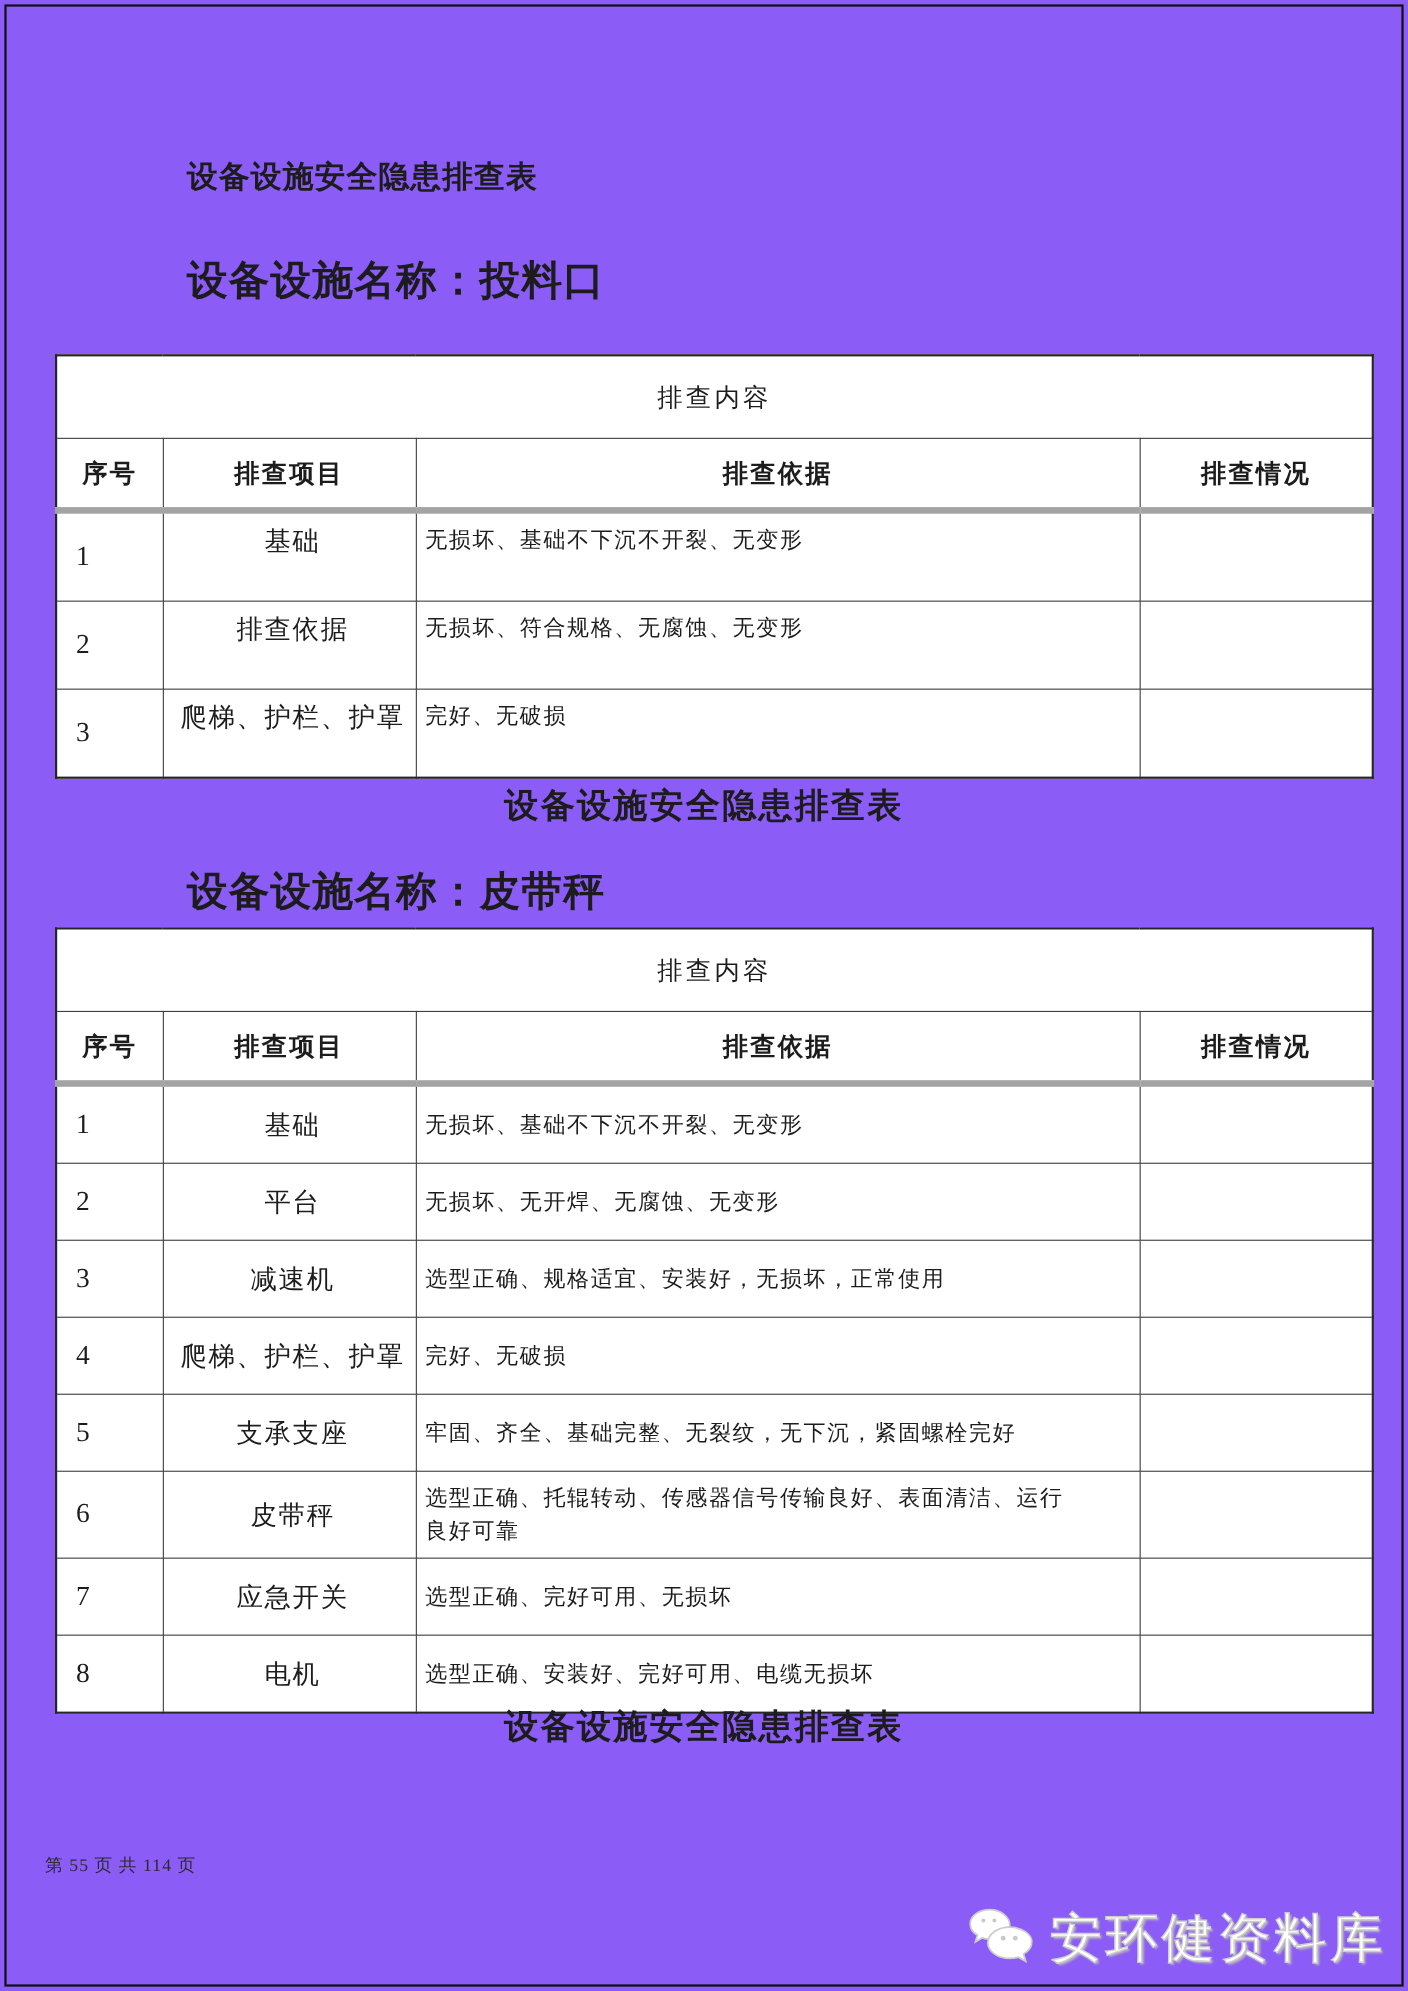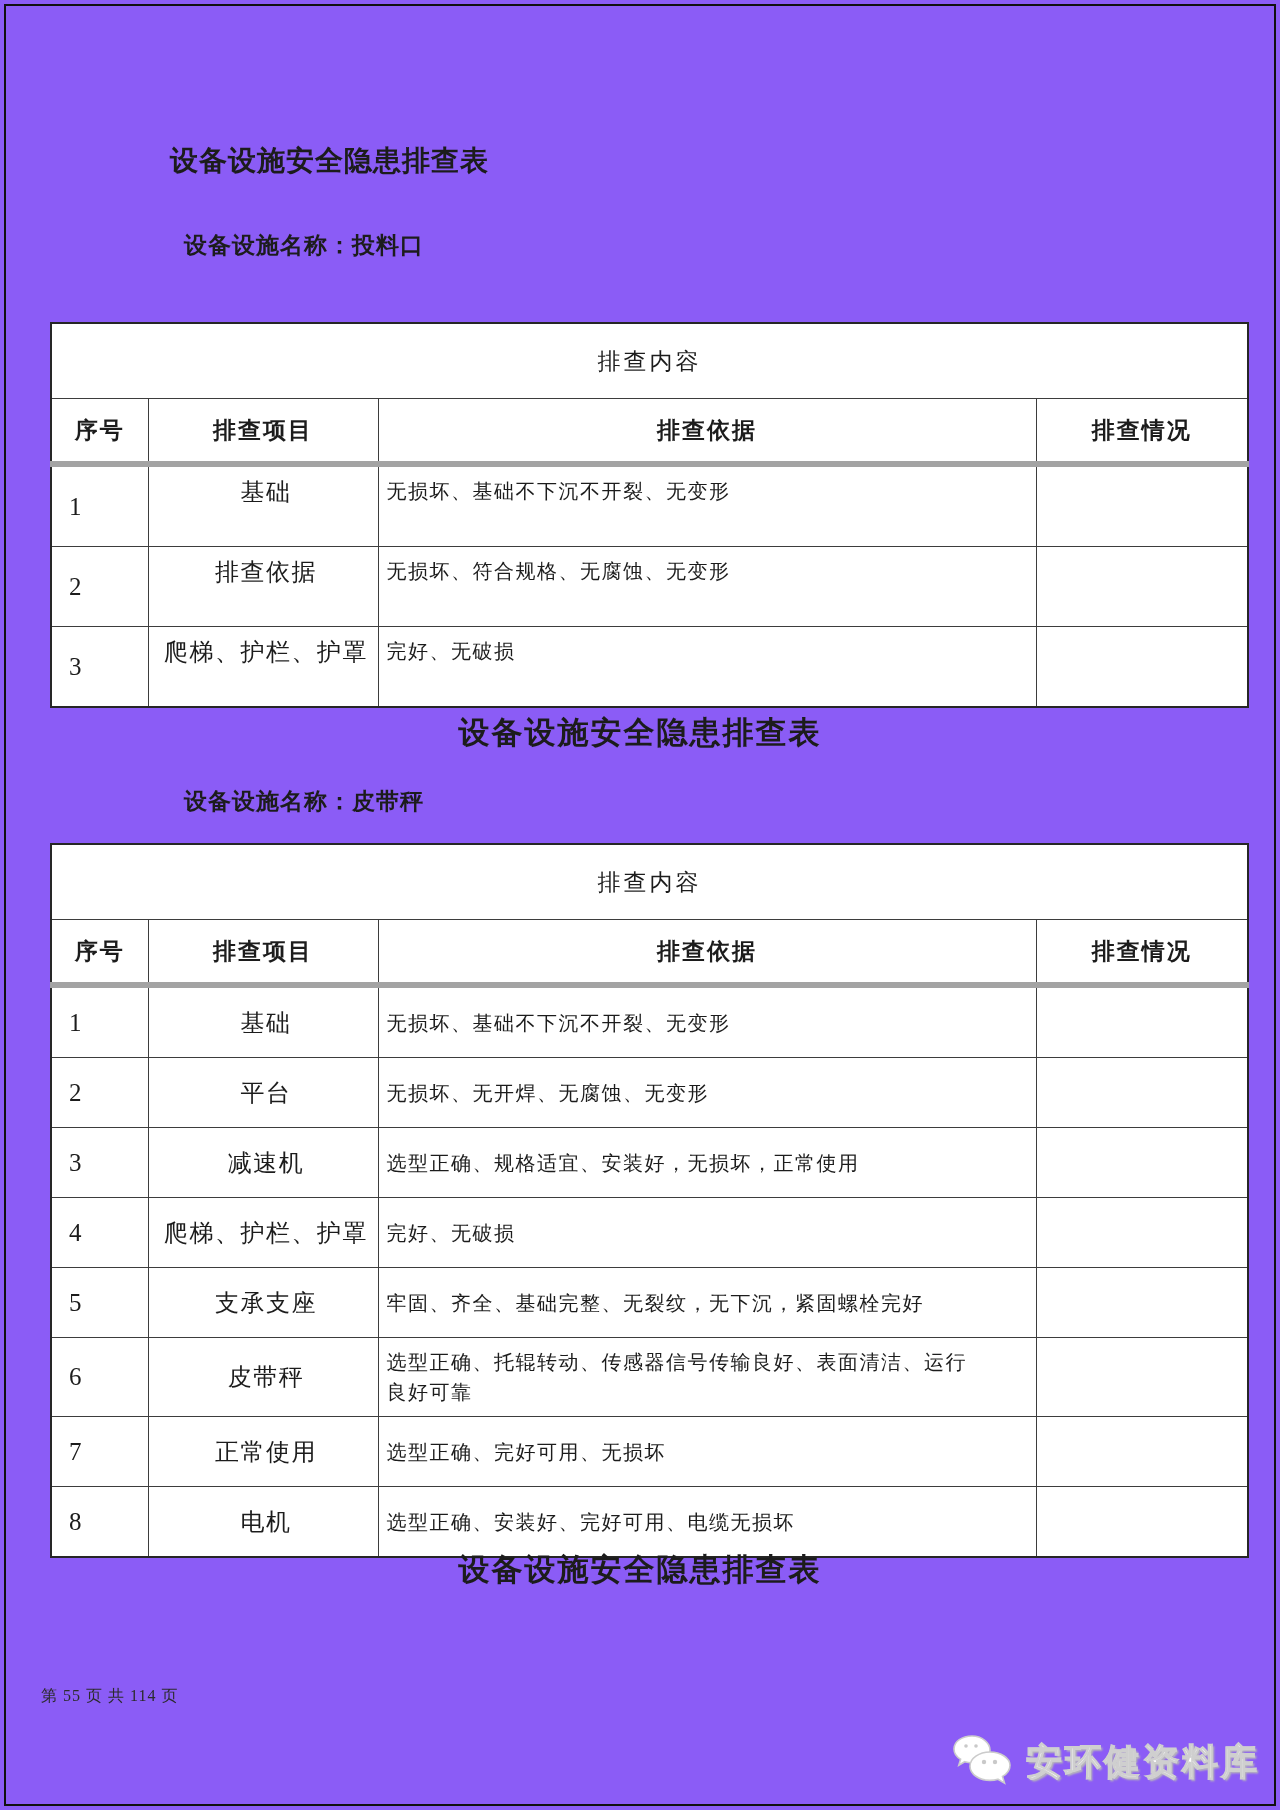--- a/index.html
+++ b/index.html
@@ -11,21 +11,21 @@
     position:absolute; left:4px; top:4px; right:4px; bottom:4px;
     border:2px solid #101010;
   }
   .doc-title-left {
     position:absolute; left:170px; top:142px;
     font-size:28px; font-weight:700; letter-spacing:1px; white-space:nowrap;
   }
   .subtitle-1 { position:absolute; left:170px; top:230px; }
   .subtitle-2 { position:absolute; left:170px; top:786px; }
   .subtitle {
-    font-size:23px; font-weight:700; letter-spacing:1px; white-space:nowrap;margin-left:14px;
+    font-size:37px; font-weight:700; letter-spacing:1px; white-space:nowrap;
   }
   .doc-title-center {
     position:absolute; left:0; width:1280px; text-align:center;
     font-size:31px; font-weight:700; letter-spacing:2px;
   }
   .title-mid   { top:712px; }
   .title-bottom{ top:1549px; }
 
   table.check {
     position:absolute; left:50px; width:1197px;
@@ -56,21 +56,21 @@
     position:absolute; top:1686px; left:0; width:1280px; text-align:left;
     font-family:Liberation Serif, serif;
     font-size:16px; letter-spacing:1px; color:#2b2b2b;margin-left:41px;
   }
   .watermark {
     position:absolute; top:1730px; right:20px;
     display:flex; align-items:center; gap:10px;
   }
   .watermark-text {
     font-family:"Liberation Sans","DejaVu Sans",sans-serif;
-    font-size:36px; font-weight:700; letter-spacing:3px; white-space:nowrap;
+    font-size:48px; font-weight:400; letter-spacing:3px; white-space:nowrap;
     color:#ffffff; -webkit-text-stroke:1.2px #cfcfcf;
     text-shadow:2px 2px 2px #b9b9b9;
   }
 </style>
 </head>
 <body>
 
 <div class="page">
   <div class="frame"></div>
 
@@ -170,21 +170,21 @@
         <td class="stat"></td>
       </tr>
       <tr class="tall">
         <td class="num">6</td>
         <td class="item">皮带秤</td>
         <td class="basis">选型正确、托辊转动、传感器信号传输良好、表面清洁、运行良好可靠</td>
         <td class="stat"></td>
       </tr>
       <tr>
         <td class="num">7</td>
-        <td class="item">正常使用</td>
+        <td class="item">应急开关</td>
         <td class="basis">选型正确、完好可用、无损坏</td>
         <td class="stat"></td>
       </tr>
       <tr>
         <td class="num">8</td>
         <td class="item">电机</td>
         <td class="basis">选型正确、安装好、完好可用、电缆无损坏</td>
         <td class="stat"></td>
       </tr>
     </tbody>

